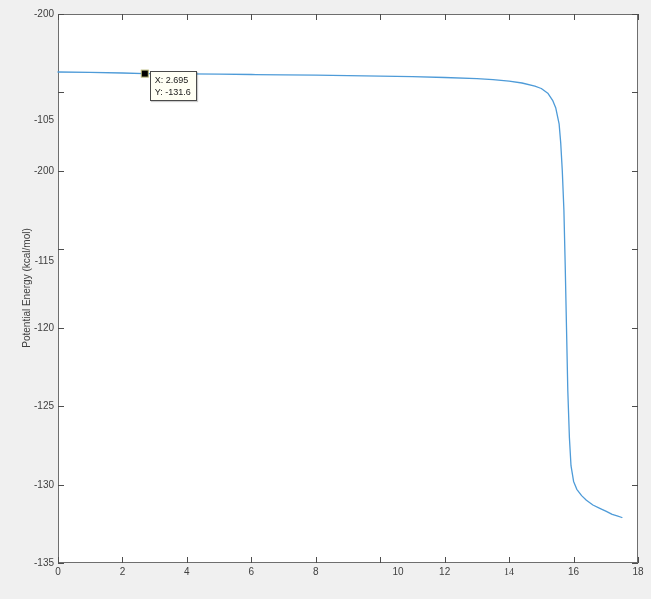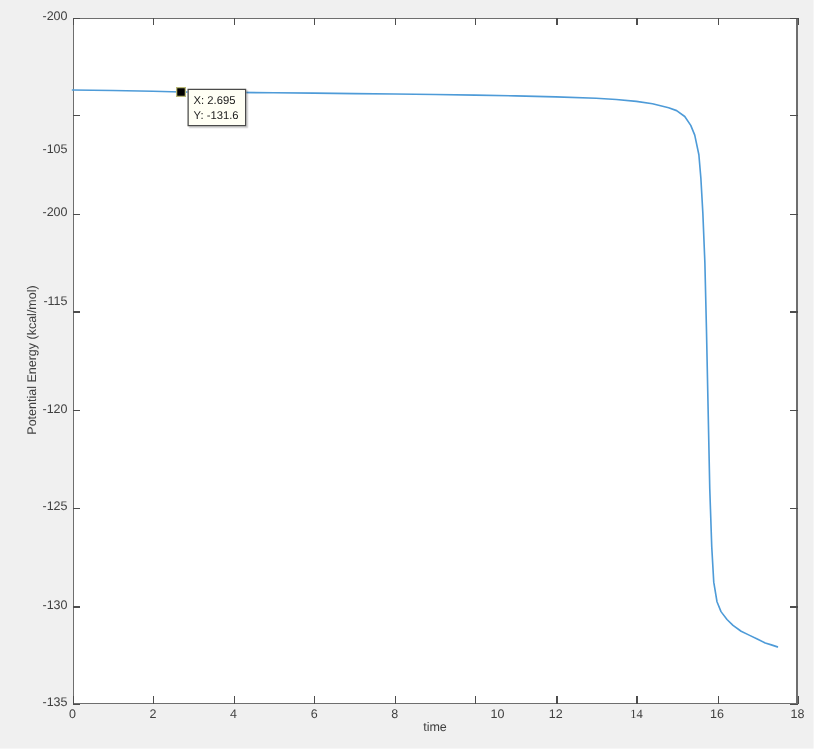--- a/index.html
+++ b/index.html
@@ -73,28 +73,27 @@
       <div class="tick-label xtick-label" style="left: 236.333px; top: 566px;">6</div>
       <div class="tick-label xtick-label" style="left: 300.778px; top: 566px;">8</div>
       <div class="tick-label xtick-label" style="left: 383px; top: 566px;">10</div>
       <div class="tick-label xtick-label" style="left: 429.667px; top: 566px;">12</div>
       <div class="tick-label xtick-label" style="left: 494.111px; top: 566px; font-family: Liberation Serif, serif;">14</div>
       <div class="tick-label xtick-label" style="left: 558.556px; top: 566px;">16</div>
       <div class="tick-label xtick-label" style="left: 623px; top: 566px;">18</div>
       <div class="tick-label ytick-label" style="left: 12px; top: 8px;">-200</div>
       <div class="tick-label ytick-label" style="left: 12px; top: 86.4286px; margin-top: 28px;">-105</div>
       <div class="tick-label ytick-label" style="left: 12px; top: 164.857px;">-200</div>
-      <div class="tick-label ytick-label" style="left: 12px; top: 236px;">-115</div>
+      <div class="tick-label ytick-label" style="left: 12px; top: 255px;">-115</div>
       <div class="tick-label ytick-label" style="left: 12px; top: 321.714px;">-120</div>
       <div class="tick-label ytick-label" style="left: 12px; top: 400.143px;">-125</div>
       <div class="tick-label ytick-label" style="left: 12px; top: 478.571px;">-130</div>
       <div class="tick-label ytick-label" style="left: 12px; top: 557px;">-135</div>
     </div>
 
-  <div id="xlabel">time</div>
   <div id="ylabel">Potential Energy (kcal/mol)</div>
 
   <div id="datatip" style="left: 149.839px; top: 38.6057px;">
     <div>X: 2.695</div>
     <div>Y: -131.6</div>
   </div>
 
 </div>
 
 </body></html>

